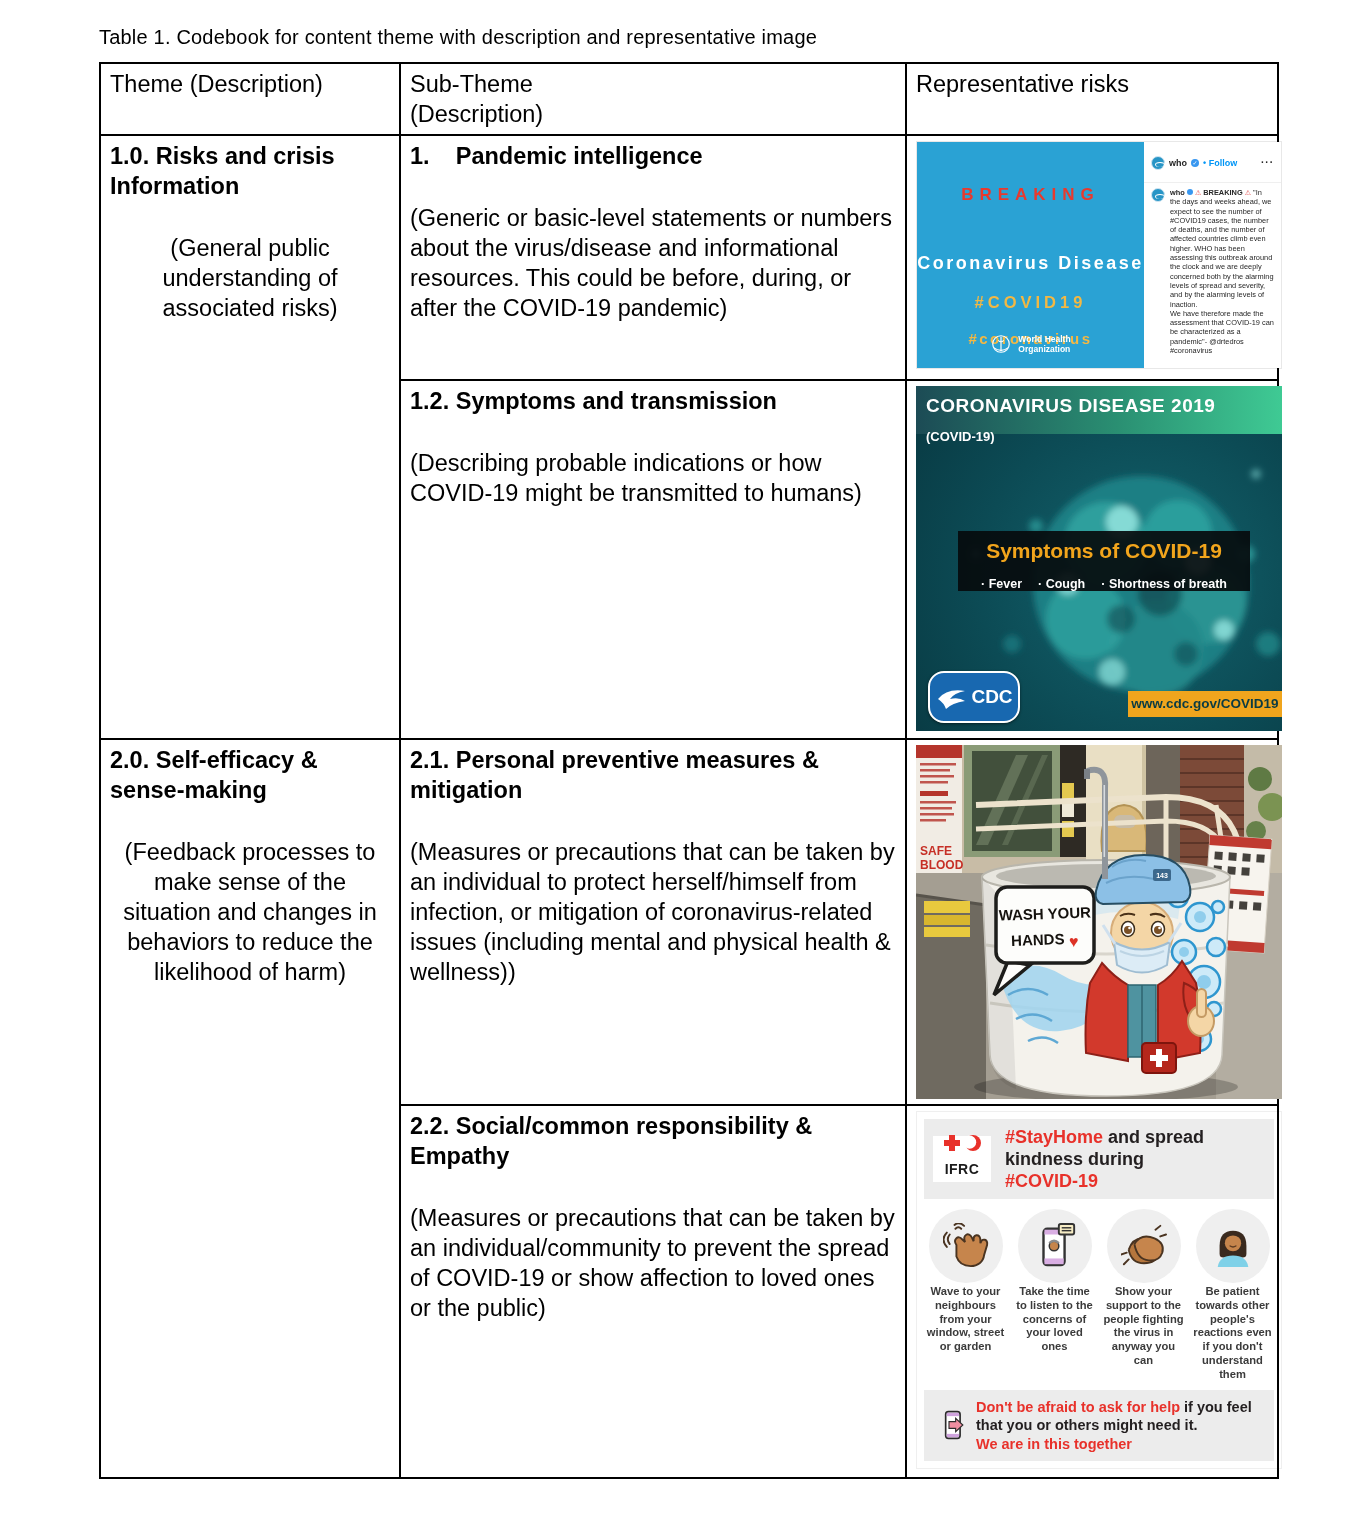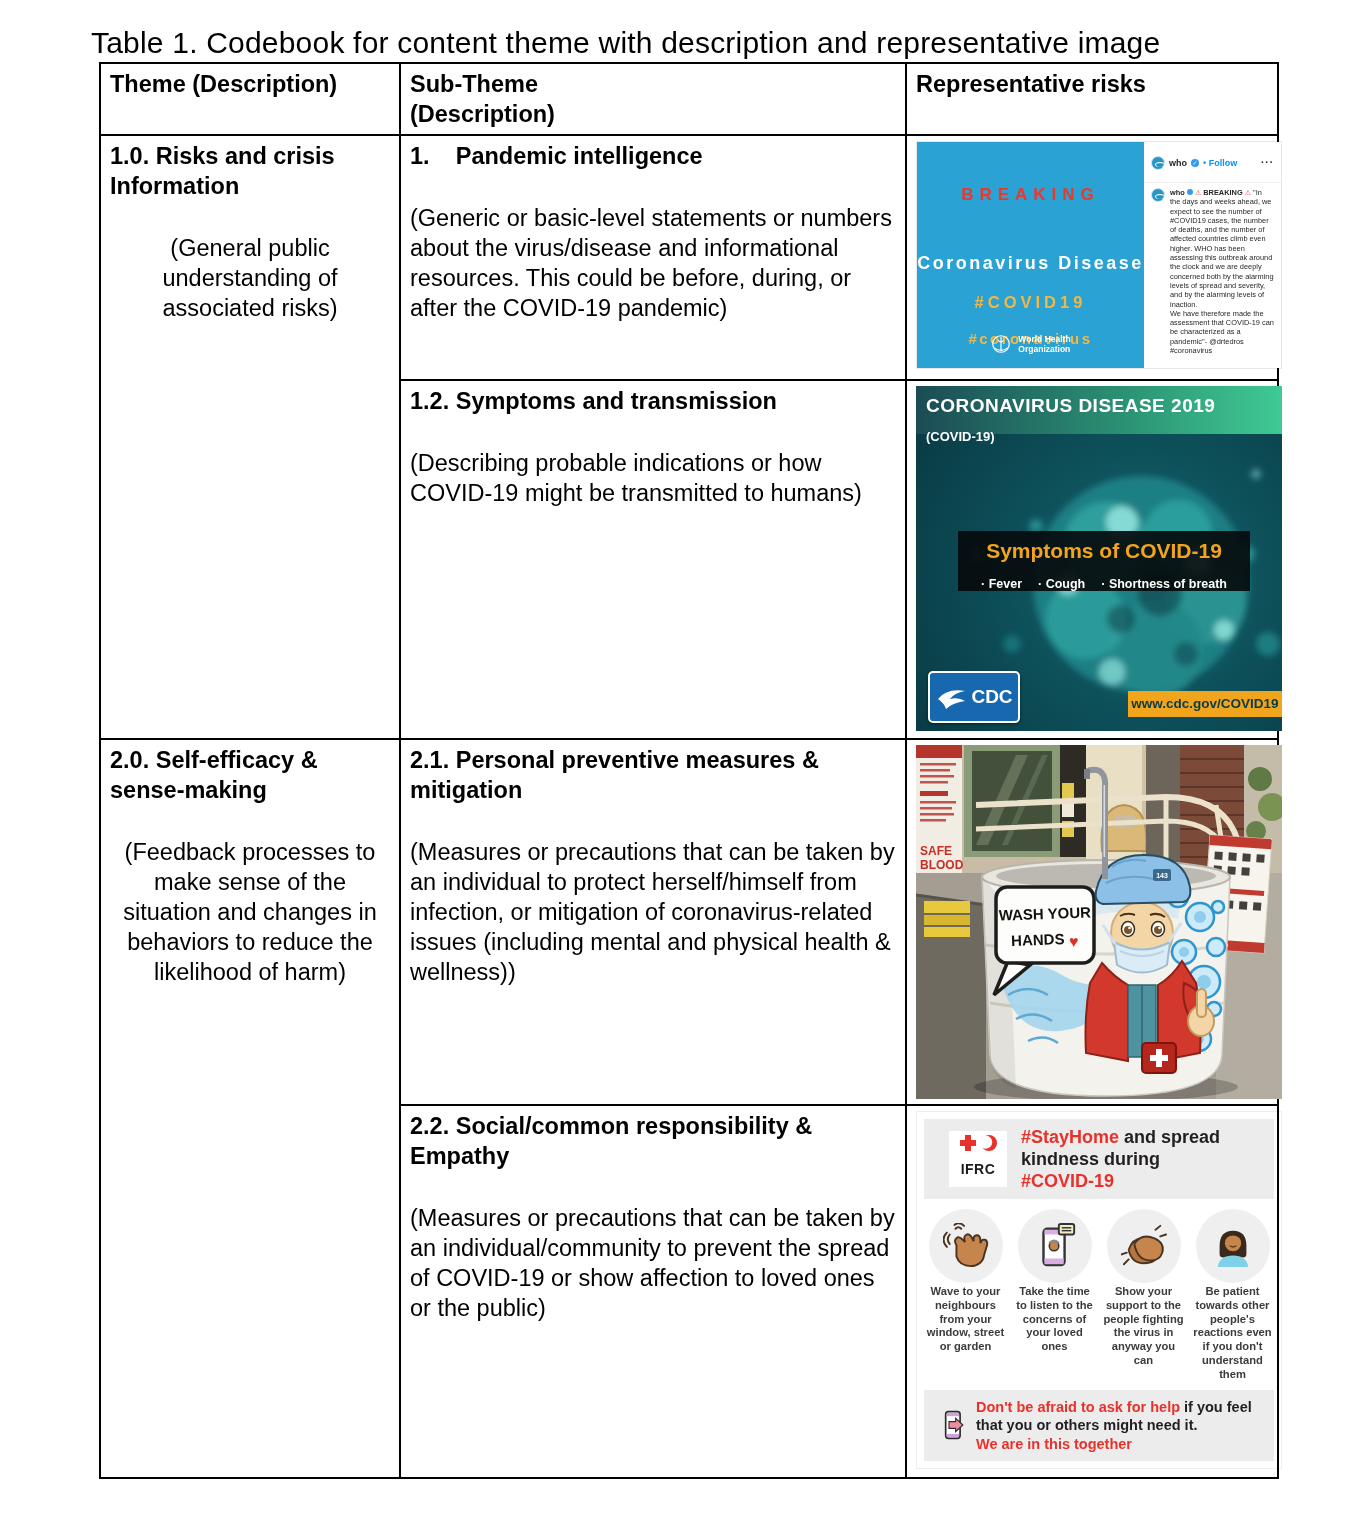--- a/index.html
+++ b/index.html
@@ -2,32 +2,32 @@
 <html><head>
 <meta charset="utf-8">
 <style>
   * { margin:0; padding:0; box-sizing:border-box; }
   html,body { background:#ffffff; }
   body {
     width:1350px; height:1534px; position:relative;
     font-family:"Liberation Sans", sans-serif; color:#000;
   }
   .page-title {
-    position:absolute; left:91px; top:26px;
-    font-size:30px; font-weight:400; letter-spacing:0.2px;
+    position:absolute; left:99px; top:26px;
+    font-size:20px; font-weight:400; letter-spacing:0.2px;
   }
   table.codebook {
     position:absolute; left:99px; top:62px;
     border-collapse:collapse; table-layout:fixed; width:1178px;
   }
   table.codebook th, table.codebook td {
     border:2px solid #000; vertical-align:top; text-align:left;
     font-size:23.5px; line-height:30px; padding:5px 9px;
   }
-  th.hdr { font-weight:700; height:69px; }
+  th.hdr { font-weight:400; height:69px; }
   td.theme-cell { vertical-align:middle; padding-left:9px; }
   .theme-title { font-weight:bold; }
   .theme-desc { margin-top:32px;text-align:center; }
   td.sub-cell { padding:12px 10px; }
   .sub-head { font-weight:bold; white-space:pre-wrap; }
   .sub-desc { margin-top:32px; }
   td.img-cell { padding:4px 3px; vertical-align:top; }
 
   
   .wpost { width:366px; height:228px; display:flex; background:#fff; border:1px solid #e8e8e8; overflow:hidden; }
@@ -58,28 +58,28 @@
   
   .cdc { width:366px; height:345px; position:relative; overflow:hidden;
          background:radial-gradient(circle at 62% 56%, #13646e 0%, #0c4b55 55%, #083841 100%); }
   .cdc-head { height:48px; background:linear-gradient(90deg,#1c4b55 0%, #2a8f72 55%, #3fca94 100%); padding:5px 10px 0; position:relative; z-index:3; }
   .cdc-title { color:#fff; font-weight:bold; font-size:19px; letter-spacing:0.5px; }
   .cdc-sub { color:#fff; font-weight:bold; font-size:13px; margin-top:1px; }
   .cdc-virus { position:absolute; left:0; top:48px; z-index:1; }
   .cdc-band { position:absolute; left:42px; top:145px; width:292px; height:60px; background:rgba(6,11,13,0.92); z-index:4; text-align:center; padding-top:5px; }
   .cdc-band-title { color:#f2a51c; font-weight:bold; font-size:21px; }
   .cdc-symptoms { color:#fff; font-weight:bold; font-size:12.5px; margin-top:3px; display:flex; justify-content:center; gap:16px; }
-  .cdc-logo { position:absolute; left:12px; bottom:8px; width:92px; height:52px; background:#1868b0; border:2px solid #fff; border-radius:5px; z-index:4; display:flex; align-items:center; justify-content:center; gap:2px; box-shadow:0 1px 3px rgba(0,0,0,0.5); }
+  .cdc-logo { position:absolute; left:12px; bottom:8px; width:92px; height:52px; background:#1868b0; border:2px solid #fff; border-radius:16px; z-index:4; display:flex; align-items:center; justify-content:center; gap:2px; box-shadow:0 1px 3px rgba(0,0,0,0.5); }
   .cdc-logo-text { color:#fff; font-weight:bold; font-size:19px; }
   .cdc-url { position:absolute; right:0; bottom:14px; width:154px; height:26px; background:#f0a51d; z-index:4; color:#0a3b43; font-weight:bold; font-size:13.5px; text-align:center; line-height:26px; }
 
   
   .ifrc { width:366px; height:358px; background:#fff; border:1px solid #efefef; display:flex; flex-direction:column; }
   .ifrc-head { margin:7px 7px 0; background:#ececec; display:flex; align-items:center; padding:7px 9px; }
-  .ifrc-logo { width:58px; height:56px; background:#fff; display:flex; flex-direction:column; align-items:center; justify-content:center; gap:2px; flex:none;margin-left:16px; }
+  .ifrc-logo { width:58px; height:46px; background:#fff; display:flex; flex-direction:column; align-items:center; justify-content:center; gap:2px; flex:none; }
   .ifrc-sym { display:flex; gap:3px; align-items:center; }
   .ifrc-logo-text { font-weight:bold; font-size:14px; letter-spacing:0.5px; color:#1a1a1a; }
   .ifrc-headline { margin-left:14px; font-weight:bold; font-size:18px; line-height:22px; color:#231f20; }
   .red { color:#e8312a; }
   .ifrc-tips { display:flex; padding:10px 4px 0; }
   .tip { width:25%; text-align:center; padding:0 3px; }
   .tip-circle { width:74px; height:74px; border-radius:50%; background:#efefef; margin:0 auto; display:flex; align-items:center; justify-content:center; }
   .tip-label { margin-top:2px; font-size:11.2px; font-weight:bold; color:#3b3b3b; line-height:13.8px; }
   .ifrc-foot { margin:8px 7px 21px; background:#ececec; display:flex; align-items:center; gap:12px; padding:8px 20px; flex:1; }
   .foot-text { font-size:14.5px; font-weight:bold; line-height:18.5px; color:#231f20; }

